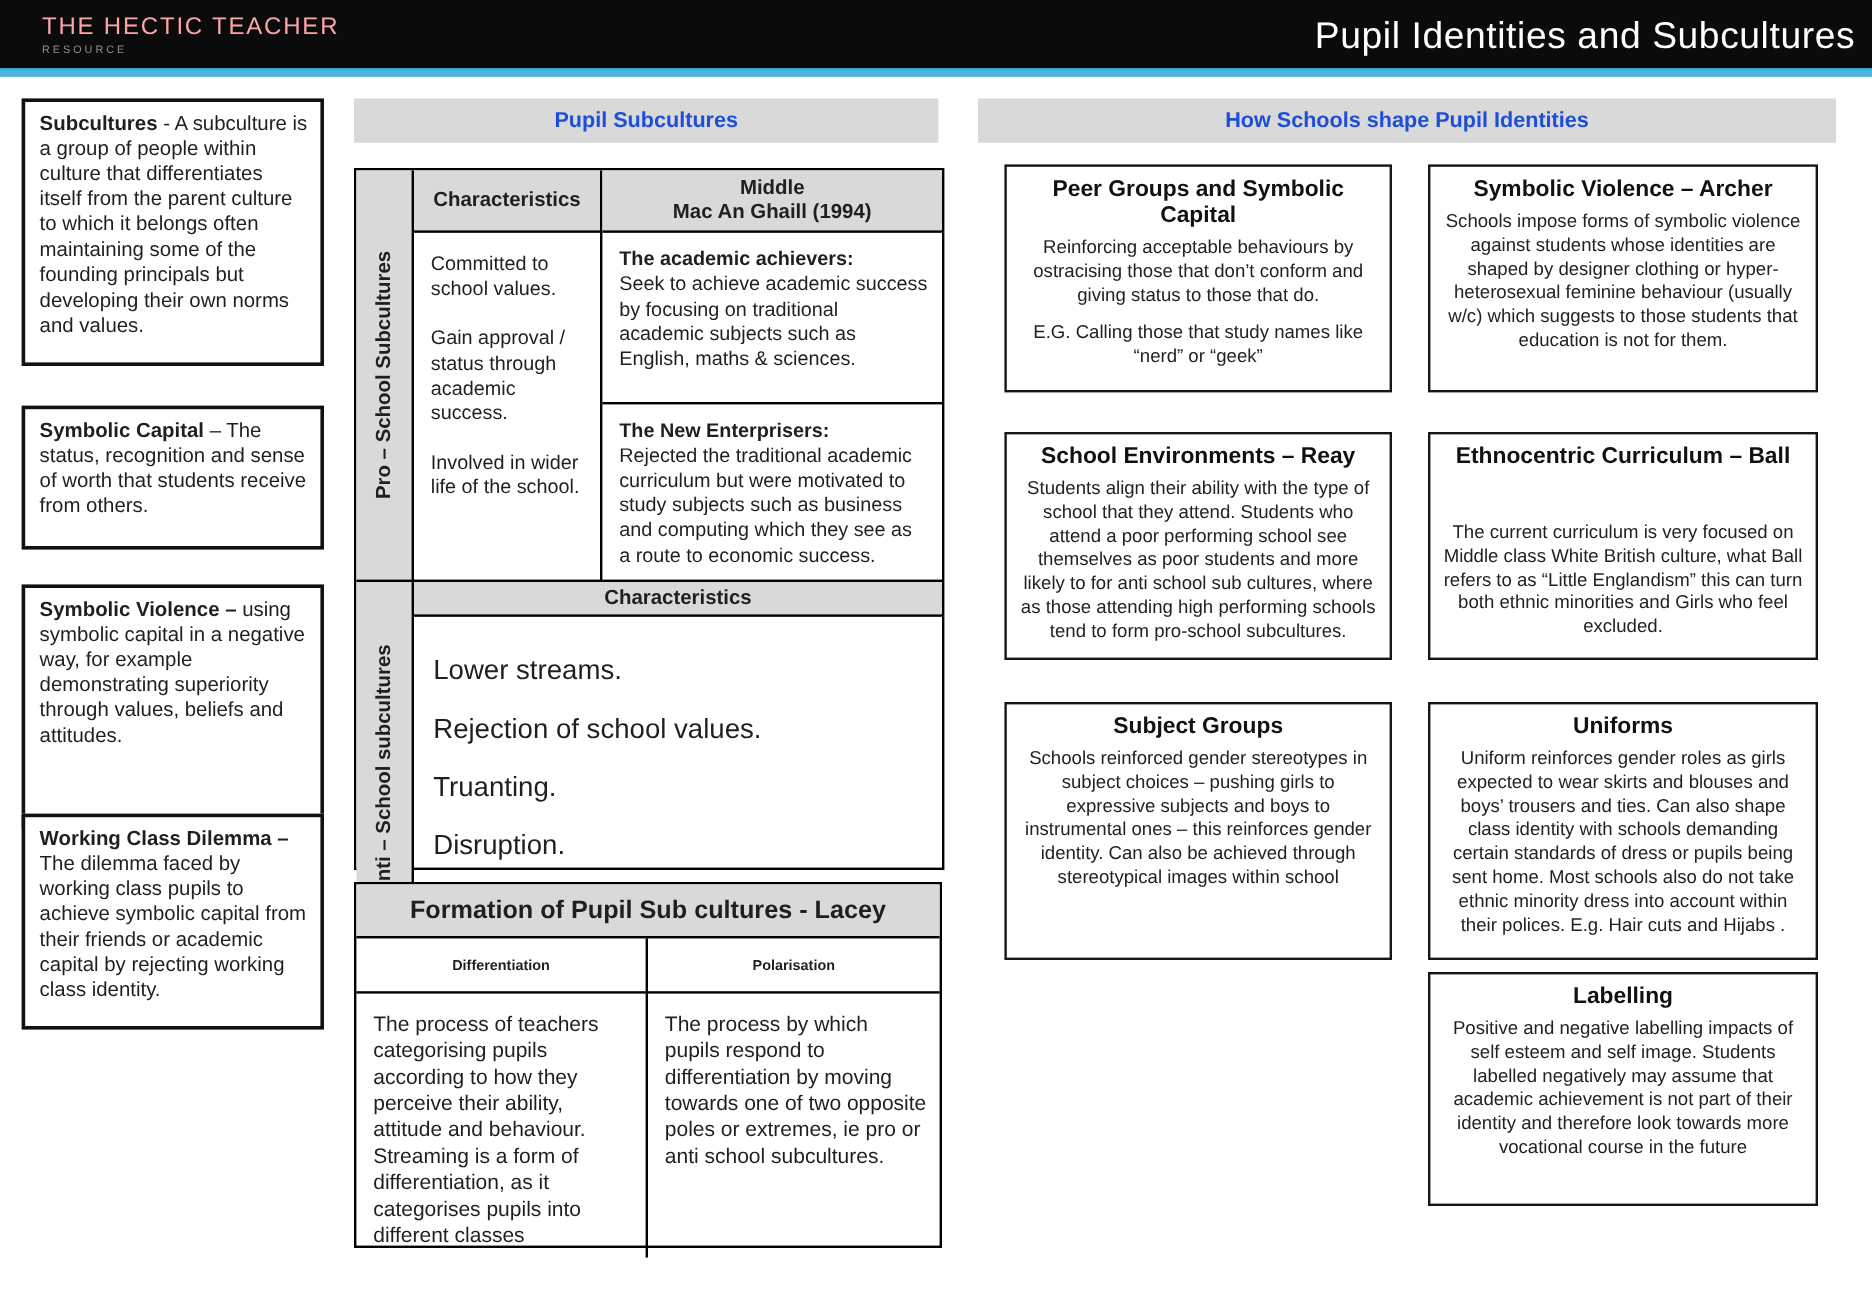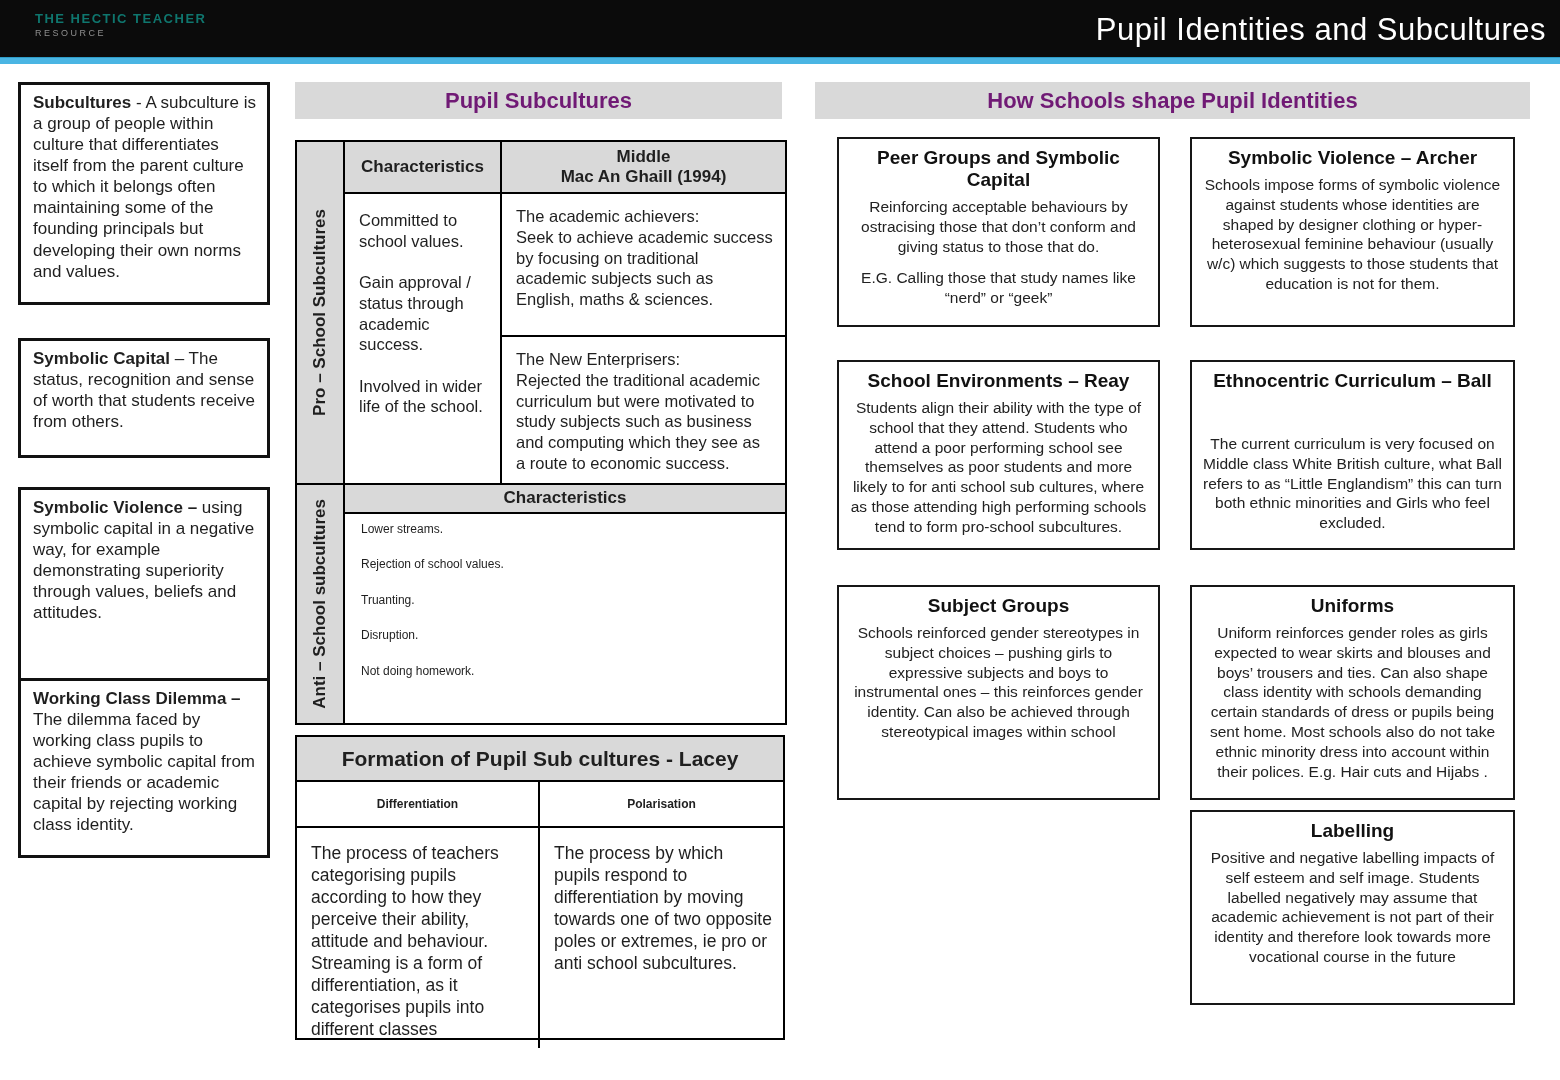--- a/index.html
+++ b/index.html
@@ -17,32 +17,32 @@
   
   .topbar {
     position: absolute; top: 0; left: 0; width: 1560px; height: 57px;
     background: #0b0b0b;
   }
   .accent-strip {
     position: absolute; top: 57px; left: 0; width: 1560px; height: 7px;
     background: #4ab5e3; border-top: 1px solid #2e9cc7;
   }
   .logo { position: absolute; left: 35px; top: 11px; color: #fff; }
-  .logo-main { font-size: 13px; font-weight: bold; letter-spacing: 1.5px; color: #0f766e; }
+  .logo-main { font-size: 20px; font-weight: normal; letter-spacing: 1.5px; color: #fca5a5; }
   .logo-sub { font-size: 9px; letter-spacing: 2.5px; color: #8f8f8f; margin-top: 2px; }
   .page-title {
     position: absolute; right: 14px; top: 12px;
     color: #ffffff; font-size: 31px; font-weight: normal; letter-spacing: 0.5px;
   }
 
   
   .section-bar {
     position: absolute; background: #d9d9d9;
     display: flex; align-items: center; justify-content: center;
-    font-weight: bold; font-size: 22px; color: #701a75;
+    font-weight: bold; font-size: 18px; color: #1d4ed8;
   }
   .gray { background: #d9d9d9; }
 
   
   .def-box {
     position: absolute; left: 18px; width: 252px;
     border: 3px solid #111; background: #fff;
     padding: 7px 10px 6px 12px;
     font-size: 17px; line-height: 1.24;
   }
@@ -66,22 +66,22 @@
     writing-mode: vertical-rl; transform: rotate(180deg);
     font-weight: bold; font-size: 17px; white-space: nowrap;
   }
   .head-cell {
     display: flex; flex-direction: column; align-items: center; justify-content: center;
     font-weight: bold; font-size: 17px; text-align: center; line-height: 1.2;
   }
   .char-cell { padding: 16px 10px 10px 14px; font-size: 16.5px; line-height: 1.25; }
   .char-cell p { margin-bottom: 21px; }
   .type-cell { padding: 12px 12px 10px 14px; font-size: 16.5px; line-height: 1.26; }
-  .type-name { font-weight: normal; display: block; }
-  .anti-body { padding: 8px 10px 10px 16px; font-size: 12px; line-height: 1.2; }
+  .type-name { font-weight: bold; display: block; }
+  .anti-body { padding: 31px 10px 10px 16px; font-size: 23px; line-height: 1.2; }
   .anti-body p { margin-bottom: 21px; }
 
   
   .lacey {
     position: absolute; left: 295px; top: 735px; width: 490px; height: 305px;
     border: 2px solid #000; background: #fff;
   }
   .lacey-title {
     height: 45px; background: #d9d9d9; border-bottom: 2px solid #000;
     display: flex; align-items: center; justify-content: center;

